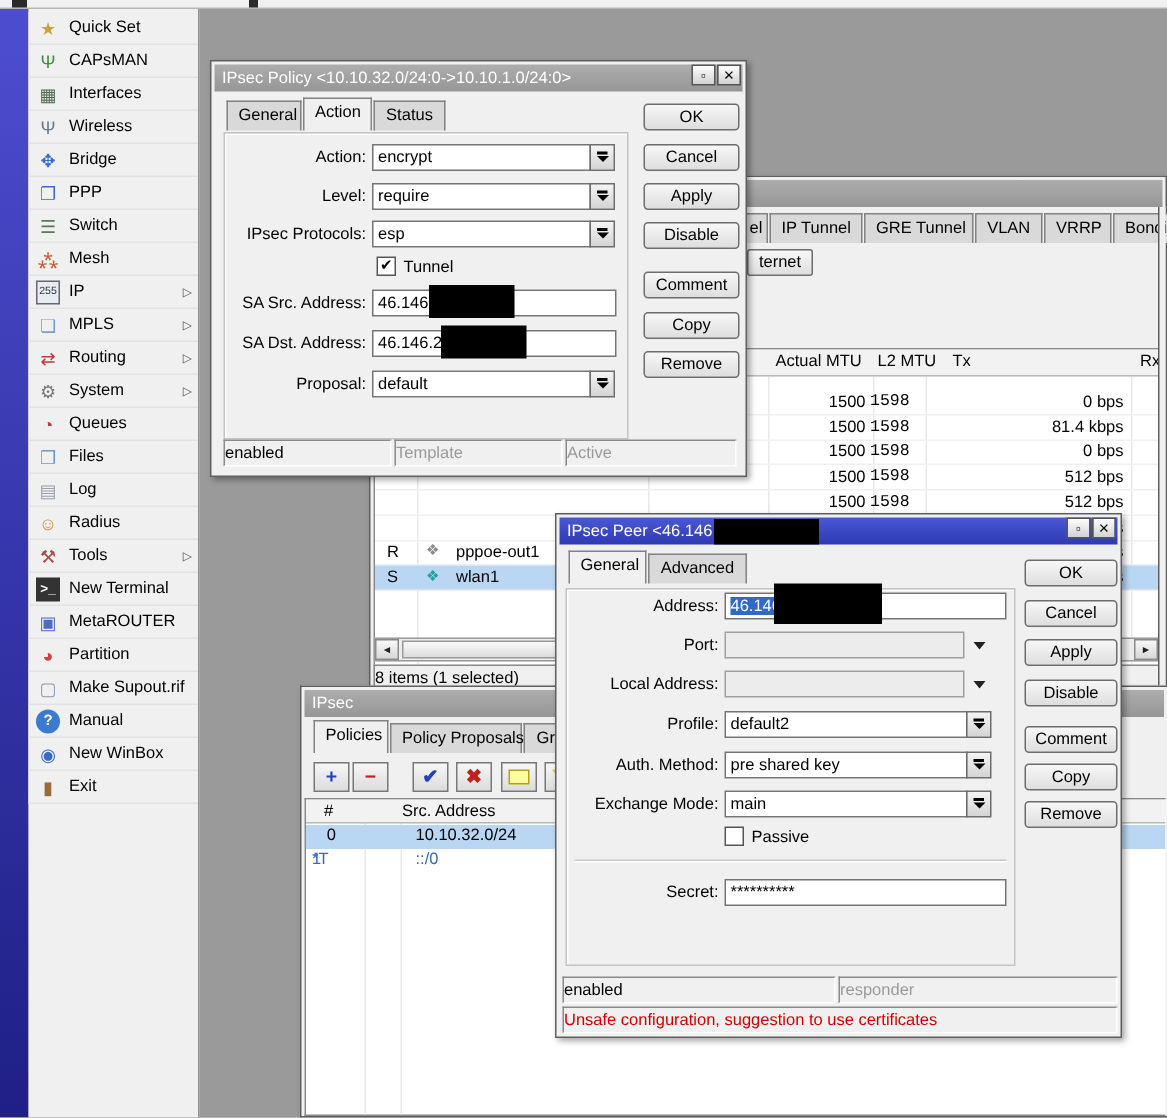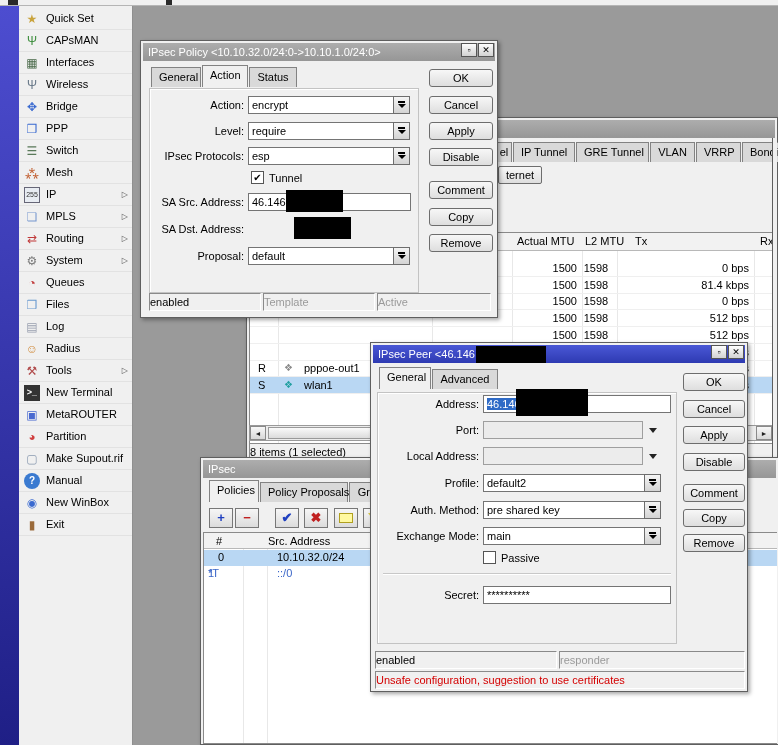--- a/index.html
+++ b/index.html
@@ -65,21 +65,21 @@
   .ihead span { position:absolute; line-height:17px; }
   .vline { position:absolute; top:18px; bottom:0; width:1px; background:#e8e8e8; }
   .irow { position:absolute; left:0; right:0; height:17px; border-bottom:1px solid #efefef; }
   .irow.sel { background:#b9d7f3; }
   .irow span { position:absolute; line-height:16px; white-space:nowrap; }
   .cflag { left:8px; width:16px; }
   .cicon { left:34px; font-size:10px; }
   .cname { left:54px; width:128px; overflow:hidden; }
   .ctype { left:188px; width:120px; overflow:hidden; }
   .cmtu { left:265px; width:62px; text-align:right; }
-  .cl2  { left:330px; width:32px; text-align:center; }
+  .cl2  { left:330px; width:32px; text-align:left;font-family:Liberation Mono, monospace; }
   .ctx  { left:385px; width:114px; text-align:right; }
   .sbar { position:absolute; height:16px; background:#ececec; border:1px solid #9a9a9a; }
   .sarr { position:absolute; top:0; width:16px; height:14px; background:linear-gradient(#f8f8f8,#d8d8d8);
           border:1px solid #8a8a8a; font-size:7px; text-align:center; line-height:13px; color:#222; }
   .sthumb { position:absolute; left:18px; top:1px; width:470px; height:12px;
             background:linear-gradient(#fafafa,#dcdcdc); border:1px solid #9a9a9a; }
   .iface-edge { position:absolute; right:0; top:20px; bottom:2px; width:5px; background:#f0f0f0;
                 border-left:1px solid #5f5f5f; z-index:2; }
   
   .tico { position:absolute; top:50px; width:24px; height:20px; background:linear-gradient(#f6f6f6,#dcdcdc);
@@ -324,20 +324,21 @@
       </div>
 
     <span class="chk" style="left:110px;top:130px">✔</span>
     <span class="lbl" style="left:128px;top:128px;text-align:left">Tunnel</span>
 
     <span class="lbl" style="left:0;top:152px;width:103px">SA Src. Address:</span>
     <div class="fld" style="left:107px;top:152px;width:163px">46.146.</div>
     <div class="redact" style="left:145px;top:149px;width:57px;height:22px"></div>
 
     <span class="lbl" style="left:0;top:179px;width:103px">SA Dst. Address:</span>
+    <div class="fld" style="left:107px;top:179px;width:163px">46.146.2</div>
     <div class="redact" style="left:153px;top:176px;width:57px;height:22px"></div>
 
     <span class="lbl" style="left:0;top:206px;width:103px">Proposal:</span>
     <div class="fld" style="left:107px;top:206px;width:146px">default</div>
     <div class="combo" style="left:252px;top:206px">
         <i></i>
         <b></b>
       </div>
 
     <div class="sunk" style="left:8px;top:252px;width:112px">enabled</div>

